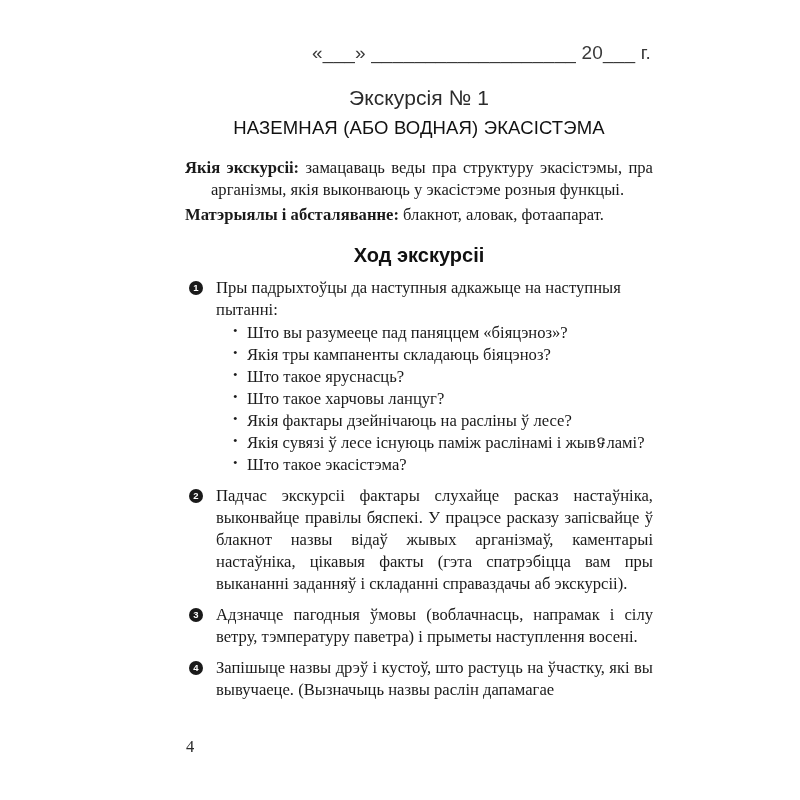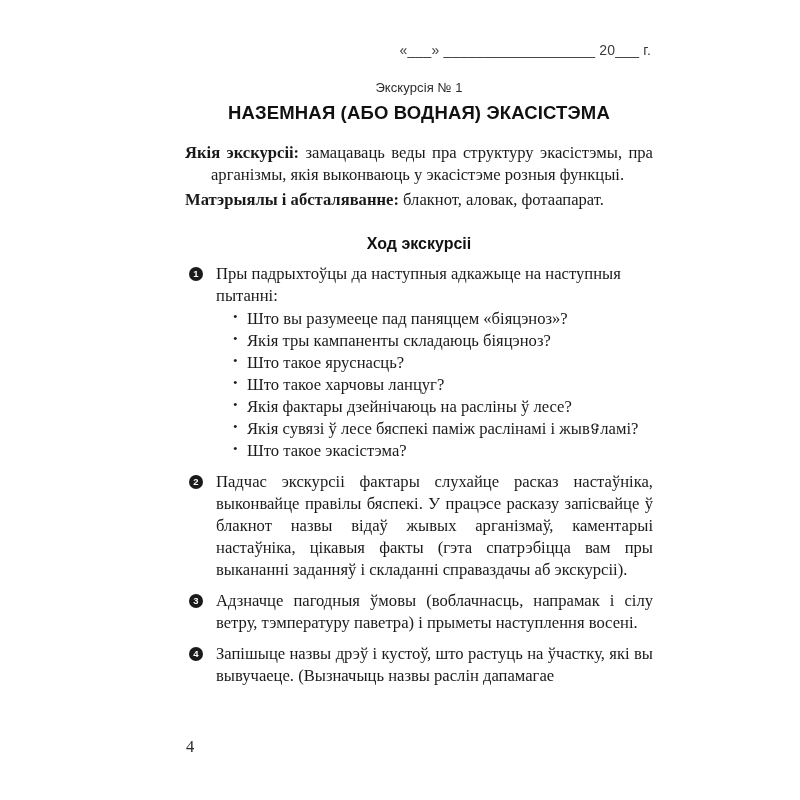--- a/index.html
+++ b/index.html
@@ -29,40 +29,40 @@
     position: absolute;
     left: 185px;
     top: 42px;
     width: 468px;
   }
 
   
   .date-line {
     text-align: right;
     font-family: "Liberation Sans", "DejaVu Sans", sans-serif;
-    font-size: 14px;
+    font-size: 19px;
     color: #3a3a3a;
     letter-spacing: 0.2px;
     padding-right: 2px;
     white-space: nowrap;
   }
 
   
   .excursion-no {
     text-align: center;
     font-family: "Liberation Sans", "DejaVu Sans", sans-serif;
-    font-size: 13px;
+    font-size: 21px;
     color: #2b2b2b;
     margin-top: 22px;
     letter-spacing: 0.1px;
   }
   .main-title {
     text-align: center;
     font-family: "Liberation Sans", "DejaVu Sans", sans-serif;
-    font-weight: bold;
+    font-weight: normal;
     font-size: 18.5px;
     color: #111111;
     margin-top: 7px;
     letter-spacing: 0.15px;
   }
 
   
   .meta-block {
     margin-top: 18px;
   }
@@ -80,23 +80,23 @@
   }
   .meta-par b {
     font-weight: bold;
   }
 
   
   .section-heading {
     text-align: center;
     font-family: "Liberation Sans", "DejaVu Sans", sans-serif;
     font-weight: bold;
-    font-size: 16px;
+    font-size: 20px;
     color: #111111;
-    margin-top: 24px;
+    margin-top: 18px;
     margin-bottom: 10px;
   }
 
   
   .num-item {
     position: relative;
     padding-left: 31px;
     margin-bottom: 9px;
   }
   .num-badge {
@@ -180,21 +180,21 @@
 
     <div class="num-item">
       <span class="num-badge">1</span>
       <div class="num-text nojustify">Пры падрыхтоўцы да наступныя адкажыце на наступныя пытанні:</div>
       <ul class="bullets">
         <li>Што вы разумееце пад паняццем «біяцэноз»?</li>
         <li>Якія тры кампаненты складаюць біяцэноз?</li>
         <li>Што такое яруснасць?</li>
         <li>Што такое харчовы ланцуг?</li>
         <li>Якія фактары дзейнічаюць на расліны ў лесе?</li>
-        <li>Якія сувязі ў лесе бяспекі паміж раслінамі і жывទламі?</li>
+        <li>Якія сувязі ў лесе існуюць паміж раслінамі і жывទламі?</li>
         <li>Што такое экасістэма?</li>
       </ul>
     </div>
 
     <div class="num-item">
       <span class="num-badge">2</span>
       <div class="num-text">Падчас экскурсіі фактары слухайце расказ настаўніка, выконвайце правілы бяспекі. У працэсе расказу запісвайце ў блакнот назвы відаў жывых арганізмаў, каментарыі настаўніка, цікавыя факты (гэта спатрэбіцца вам пры выкананні заданняў і складанні справаздачы аб экскурсіі).</div>
     </div>
 
     <div class="num-item">

